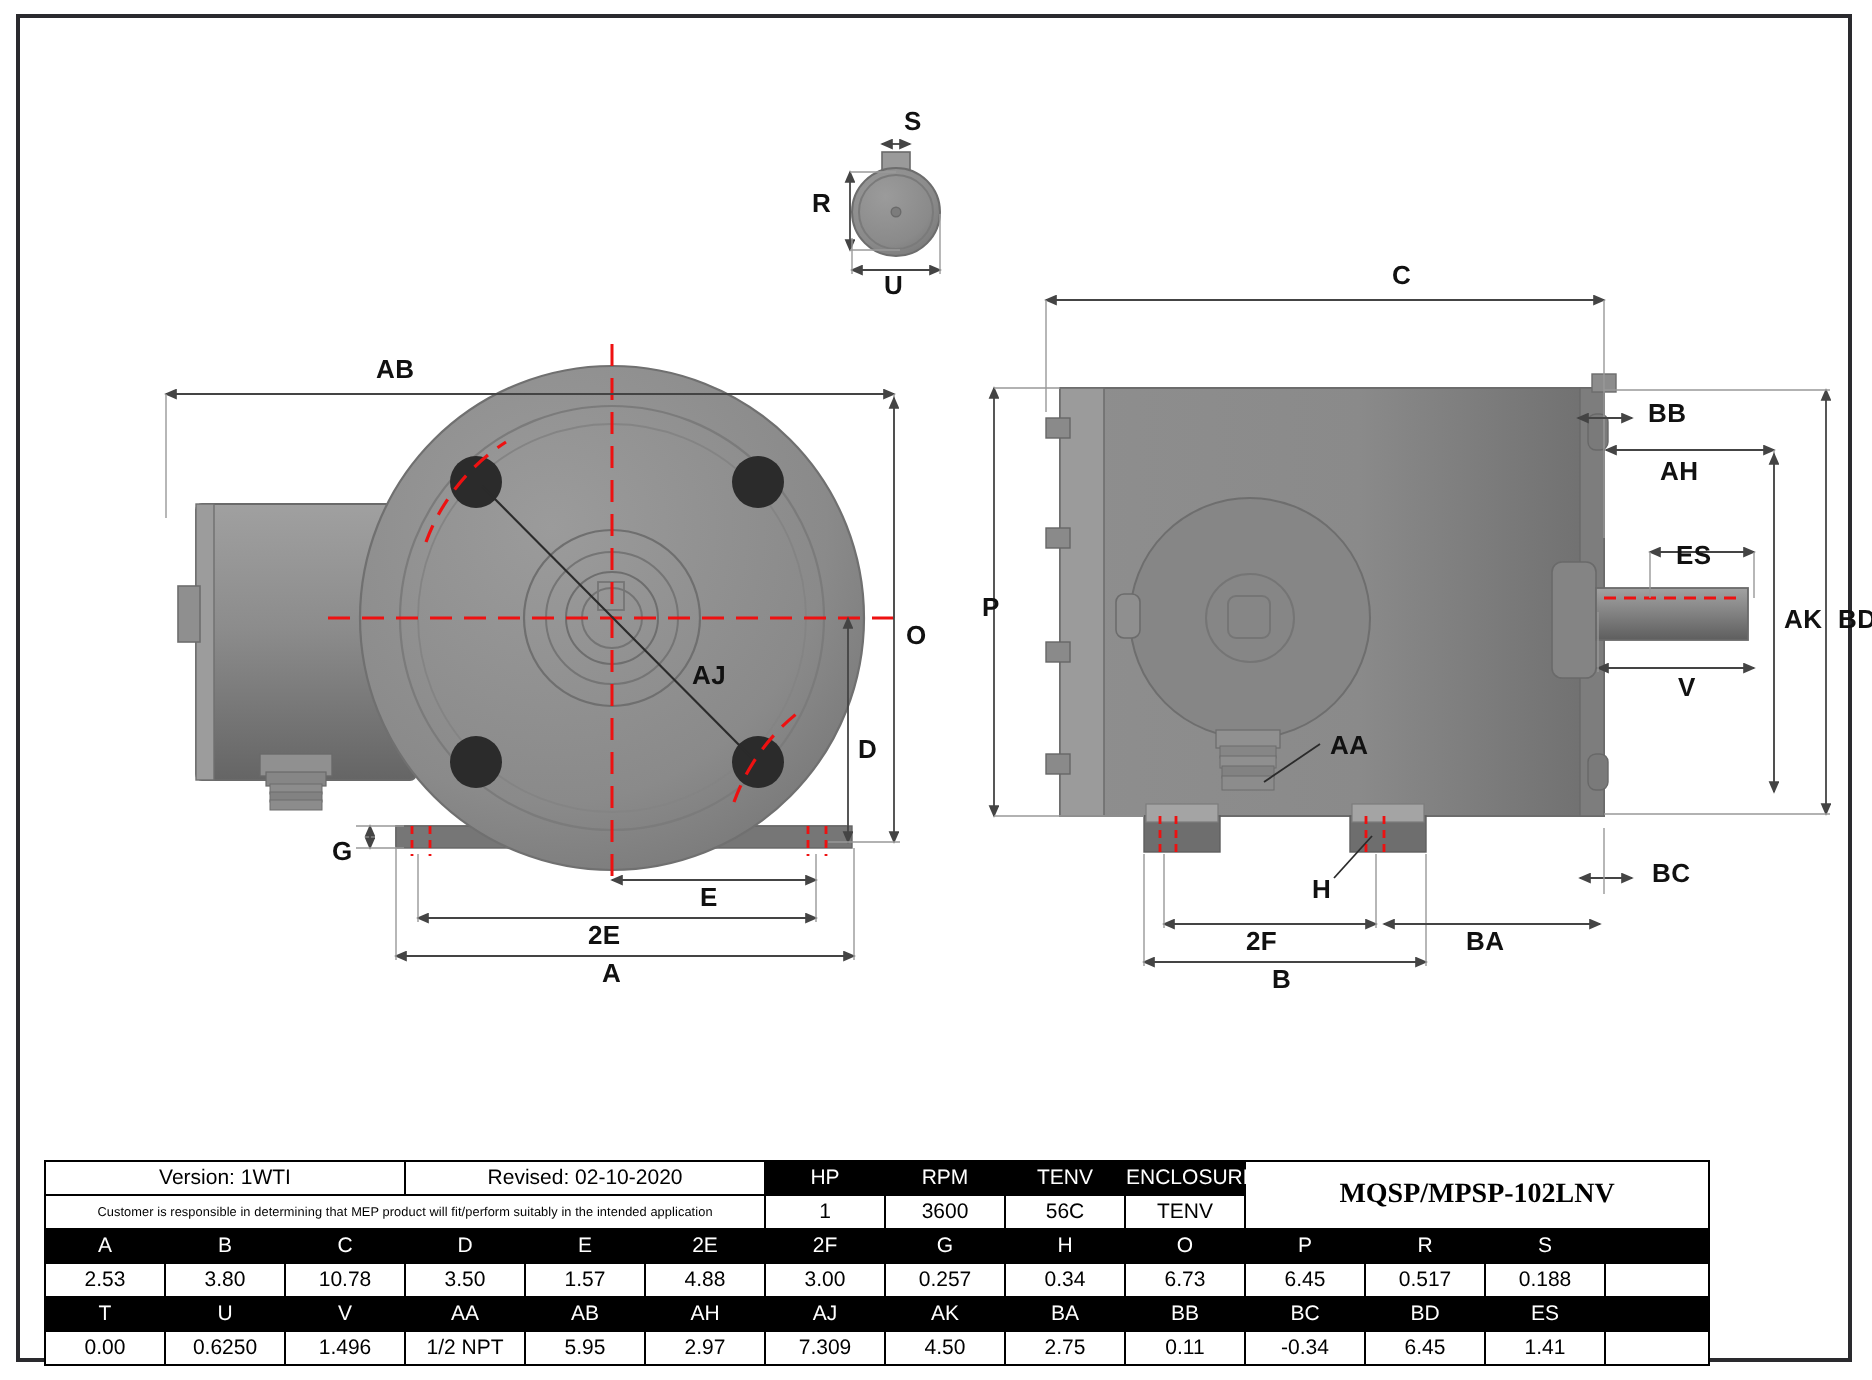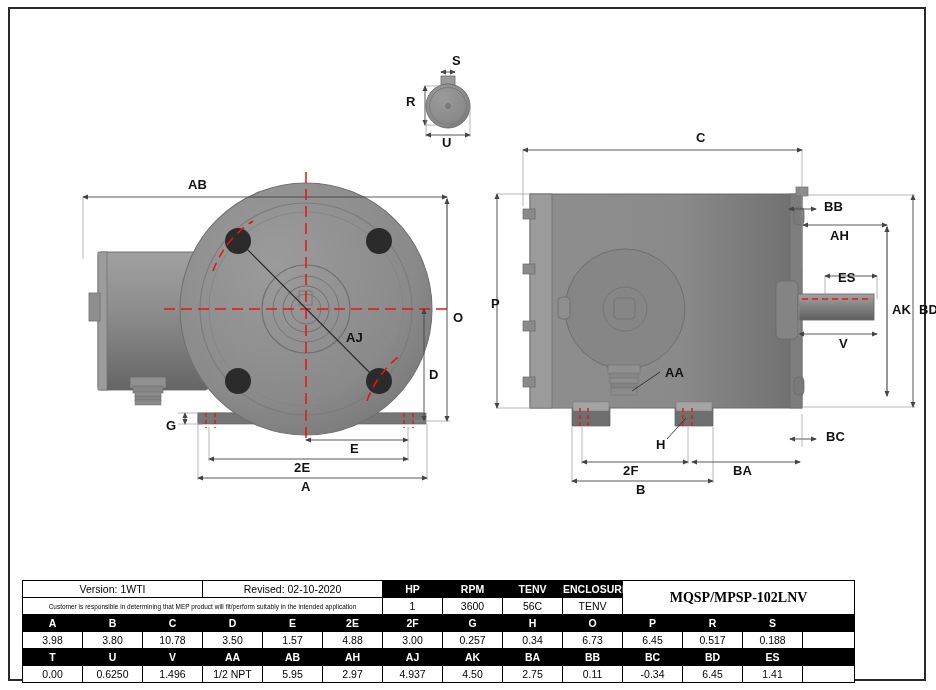--- a/index.html
+++ b/index.html
@@ -20,21 +20,21 @@
   svg.overlay{position:absolute;left:0;top:0;width:918px;height:600px;overflow:visible;pointer-events:none;}
   
   #datatable{
     position:absolute;left:12px;top:571px;width:748px;
     border-collapse:collapse;table-layout:fixed;
   }
   #datatable td{
     border:1px solid #000;text-align:center;vertical-align:middle;
     font-size:10.5px;height:16px;padding:0;background:#fff;color:#000;
   }
-  #datatable td.hdr{background:#000;color:#fff;font-weight:bold;font-size:10.5px;}
+  #datatable td.hdr{background:#000;color:#fff;font-weight:normal;font-size:10.5px;}
   #datatable td.ver{font-size:10.5px;}
   #datatable td.disc{font-size:6.4px;letter-spacing:.05px;}
   #datatable td.model{font-size:14px;font-weight:bold;font-family:Liberation Serif, serif;}
   #datatable td.blank{border:1px solid #000;background:#fff;}
   #datatable td.blankhdr{background:#000;border:1px solid #000;}
 </style>
 </head>
 <body>
 
 <div id="sheet">
@@ -332,21 +332,21 @@
       <td class="hdr">G</td>
       <td class="hdr">H</td>
       <td class="hdr">O</td>
       <td class="hdr">P</td>
       <td class="hdr">R</td>
       <td class="hdr">S</td>
       <td class="blankhdr"></td>
     </tr>
 
     <tr>
-      <td>3.98</td>
+      <td>2.53</td>
       <td>3.80</td>
       <td>10.78</td>
       <td>3.50</td>
       <td>1.57</td>
       <td>4.88</td>
       <td>3.00</td>
       <td>0.257</td>
       <td>0.34</td>
       <td>6.73</td>
       <td>6.45</td>
@@ -372,21 +372,21 @@
       <td class="blankhdr"></td>
     </tr>
 
     <tr>
       <td>0.00</td>
       <td>0.6250</td>
       <td>1.496</td>
       <td>1/2 NPT</td>
       <td>5.95</td>
       <td>2.97</td>
-      <td>4.937</td>
+      <td>7.309</td>
       <td>4.50</td>
       <td>2.75</td>
       <td>0.11</td>
       <td>-0.34</td>
       <td>6.45</td>
       <td>1.41</td>
       <td class="blank"></td>
     </tr>
   </tbody>
     </table>

